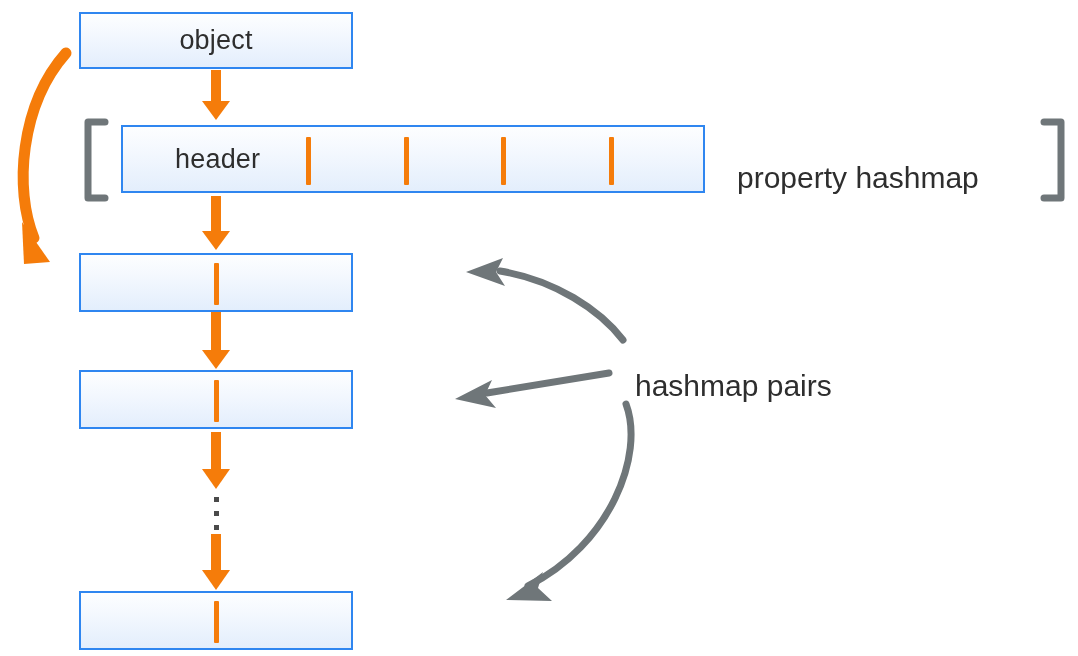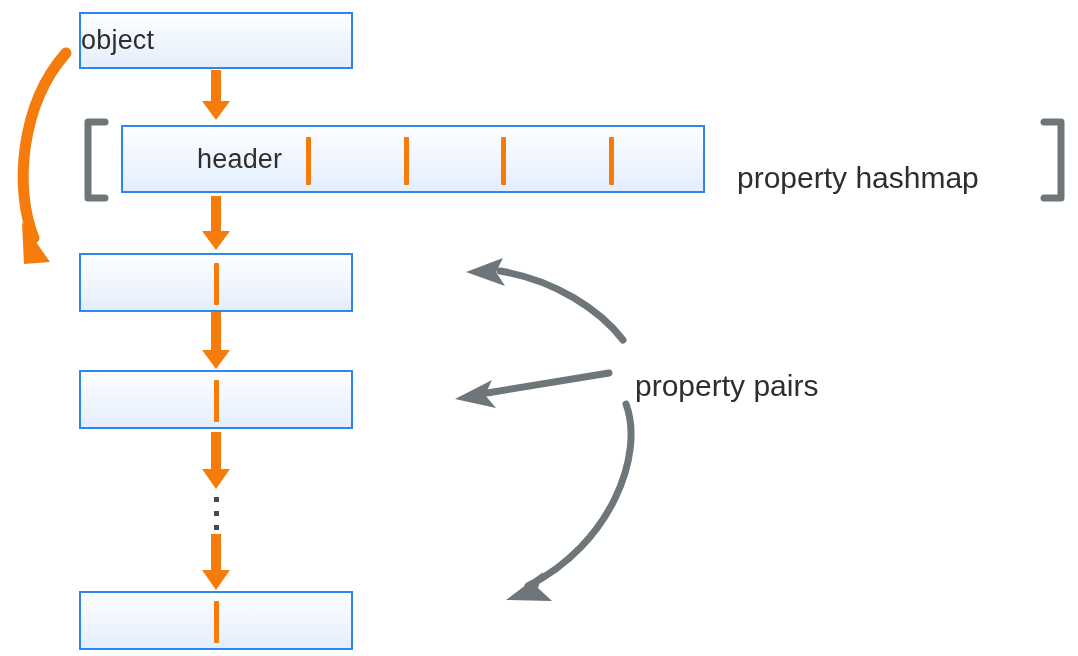--- a/index.html
+++ b/index.html
@@ -26,20 +26,21 @@
     pointer-events: none;
   }
   
   .box {
     position: absolute;
     box-sizing: border-box;
     border: 2px solid #2f86f0;
     background: linear-gradient(to bottom, #fdfeff 0%, #f2f7fe 45%, #e3eefc 100%);
     display: flex;
     align-items: center;
+    justify-content: center;
   }
   .box-label {
     font-size: 27px;
     color: #2e2e2e;
     letter-spacing: 0.2px;
     line-height: 1;
   }
   
   #object-box .box-label { position: static; }
   
@@ -137,21 +138,21 @@
     <g>
       <path d="M 626 404 C 645 455, 610 545, 528 586" stroke="#6f7679" stroke-width="7" fill="none" stroke-linecap="round"></path>
       <path d="M 543 572 L 506 600 L 552 601 L 538 588 z" fill="#6f7679"></path>
     </g>
   </svg>
 
   <div class="box" id="object-box" style="left:79px; top:12px; width:274px; height:57px;">
     <span class="box-label">object</span>
   </div>
 
-  <div class="box" id="header-row" style="left:121px; top:125px; width:584px; height:68px;padding-left:22px;">
+  <div class="box" id="header-row" style="left:121px; top:125px; width:584px; height:68px;">
     <span class="box-label">header</span>
     <span class="tick" style="left:183px; top:10px; height:48px;"></span>
     <span class="tick" style="left:281px; top:10px; height:48px;"></span>
     <span class="tick" style="left:378px; top:10px; height:48px;"></span>
     <span class="tick" style="left:486px; top:10px; height:48px;"></span>
   </div>
 
   <div class="plain-label" style="left:737px; top:143px;">property hashmap</div>
 
   <div class="box" id="pair-box-1" style="left:79px; top:253px; width:274px; height:59px;">
@@ -163,15 +164,15 @@
   </div>
 
   <div class="box" id="pair-box-3" style="left:79px; top:591px; width:274px; height:59px;">
     <span class="tick" style="left:133px; top:8px; height:42px;"></span>
   </div>
 
   <span class="dot" style="left:214px; top:497px;"></span>
   <span class="dot" style="left:214px; top:511px;"></span>
   <span class="dot" style="left:214px; top:525px;"></span>
 
-  <div class="plain-label" style="left:635px; top:351px;">property pairs</div>
+  <div class="plain-label" style="left:635px; top:351px;">hashmap pairs</div>
 
 </div>
 
 </body></html>

